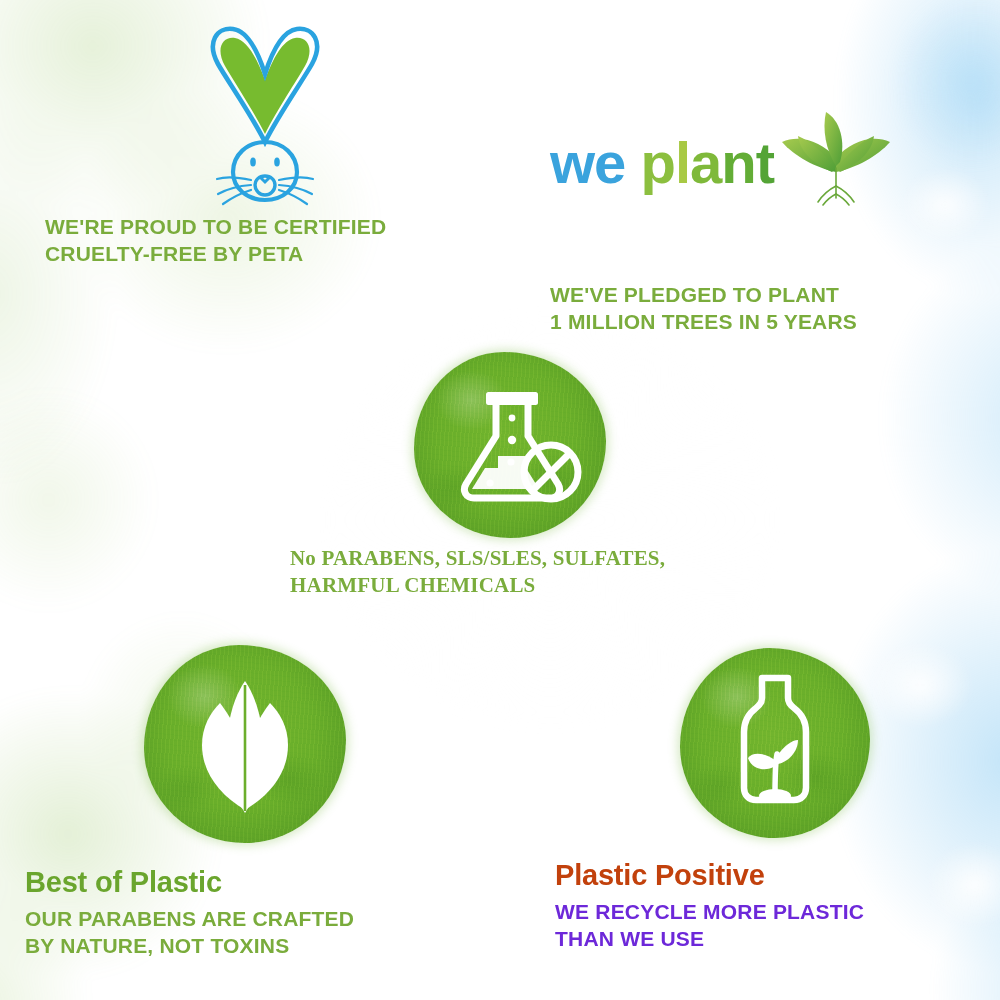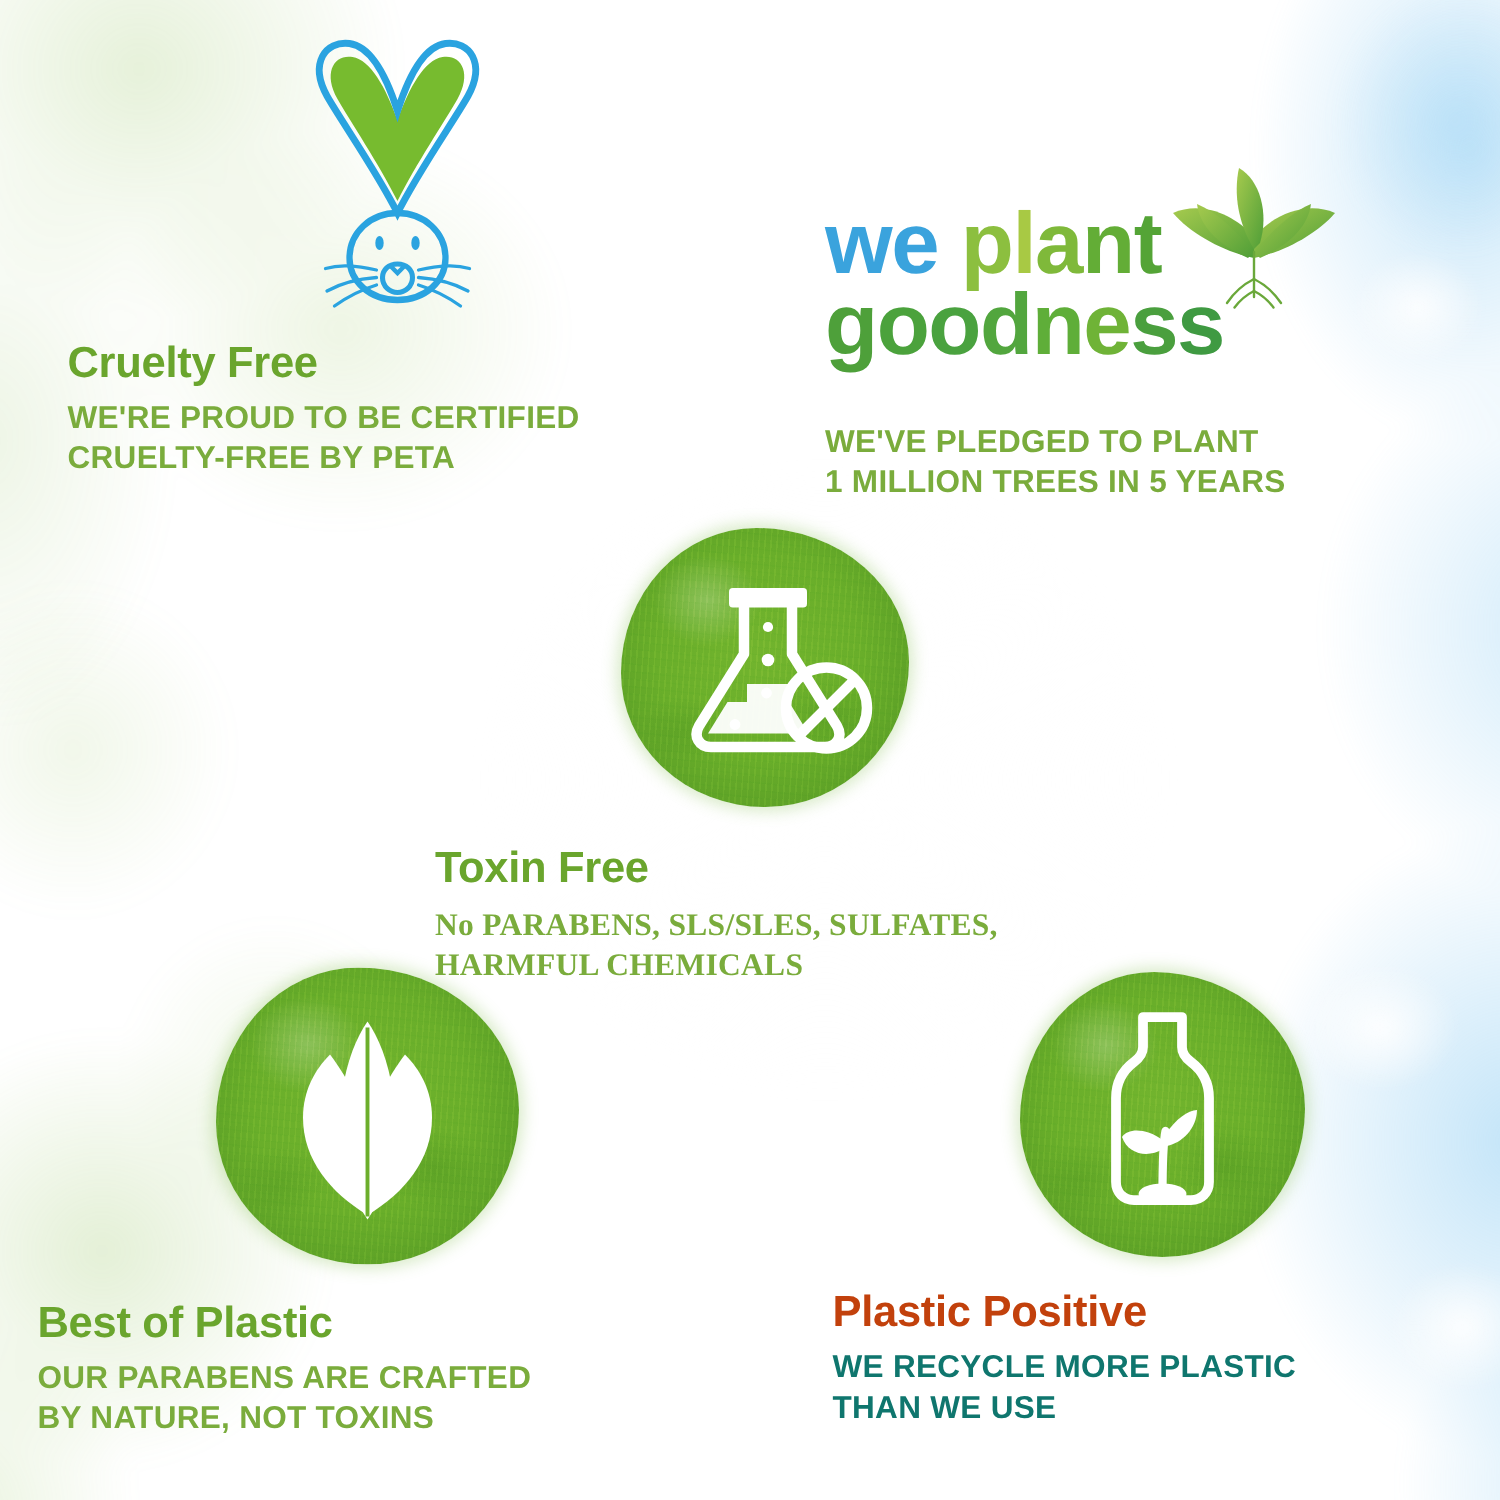--- a/index.html
+++ b/index.html
@@ -208,21 +208,20 @@
           <path d="M66 158 C 52 155, 42 154, 32 157"></path>
           <path d="M66 163 C 52 164, 42 167, 33 172"></path>
           <path d="M66 168 C 53 172, 45 177, 38 182"></path>
           <path d="M94 158 C 108 155, 118 154, 128 157"></path>
           <path d="M94 163 C 108 164, 118 167, 127 172"></path>
           <path d="M94 168 C 107 172, 115 177, 122 182"></path>
         </g>
       </svg>
     </div>
 
-    <p class="card-title" style="color:#6aa52d; margin-top:20px;">Cruelty Free</p>
     <p class="card-sub" style="color:#7aac3c;">WE'RE PROUD TO BE CERTIFIED
 CRUELTY-FREE BY PETA</p>
   </div>
 
   <div class="card" id="card-we-plant-goodness" style="left:550px; top:100px; width:440px;">
 
     <div style="position:relative; height:140px;">
 
       <svg viewBox="0 0 160 100" width="160" height="100" style="position:absolute; left:206px; top:6px;">
         <defs>
@@ -244,23 +243,20 @@
           <path d="M80 80 C 88 84, 94 90, 98 96"></path>
           <path d="M80 88 C 74 91, 70 95, 67 99"></path>
           <path d="M80 88 C 86 91, 90 95, 93 99"></path>
         </g>
       </svg>
 
       <div class="wordmark" style="position:absolute; left:0; top:36px; width:440px;">
         <span class="w-we">we</span><span>&nbsp;</span><span class="w-p">p</span><span class="w-l">l</span><span class="w-a">a</span><span class="w-n">n</span><span class="w-t">t</span>
       </div>
 
-      <div class="wordmark" style="position:absolute; left:0; top:90px; width:440px;">
-        <span class="w-g1">g</span><span class="w-o1">o</span><span class="w-o2">o</span><span class="w-d">d</span><span class="w-n2">n</span><span class="w-e">e</span><span class="w-s1">s</span><span class="w-s2">s</span>
-      </div>
     </div>
 
     <p class="card-sub" style="color:#7aac3c; margin-top:42px;">WE'VE PLEDGED TO PLANT
 1 MILLION TREES IN 5 YEARS</p>
   </div>
 
   <div class="card" id="card-toxin-free" style="left:290px; top:352px; width:440px;">
 
     <div class="badge" style="width:192px;height:186px;">
       <div class="badge-blob"></div>
@@ -277,21 +273,20 @@
         <circle cx="98" cy="66" r="3.4" fill="#ffffff"></circle>
         <circle cx="98" cy="88" r="4.2" fill="#ffffff"></circle>
         <circle cx="97" cy="110" r="3.6" fill="#ffffff"></circle>
         <circle cx="76" cy="131" r="3.6" fill="#ffffff"></circle>
 
         <circle cx="137" cy="120" r="27" fill="none" stroke="#ffffff" stroke-width="7"></circle>
         <line x1="120" y1="137" x2="154" y2="103" stroke="#ffffff" stroke-width="7" stroke-linecap="round"></line>
       </svg>
     </div>
 
-    <p class="card-title" style="color:#6aa52d; margin-top:26px;">Toxin Free</p>
     <p class="card-sub" style="color:#7aac3c;font-family:Liberation Serif, serif;">No PARABENS, SLS/SLES, SULFATES,
 HARMFUL CHEMICALS</p>
   </div>
 
   <div class="card" id="card-best-of-nature" style="left:25px; top:645px; width:440px;">
 
     <div class="badge" style="width:202px;height:198px;">
       <div class="badge-blob"></div>
       <div class="badge-tex"></div>
       <svg viewBox="0 0 202 198" width="202" height="198">
@@ -330,17 +325,17 @@
 
         <path d="M95 112 C 84 104, 72 104, 68 110 C 72 122, 86 124, 95 118 Z" fill="#ffffff"></path>
 
         <path d="M97 108 C 104 98, 112 92, 118 92 C 118 104, 108 114, 98 116 Z" fill="#ffffff"></path>
 
         <ellipse cx="95" cy="148" rx="16" ry="7" fill="#ffffff"></ellipse>
       </svg>
     </div>
 
     <p class="card-title" style="color:#c2410c; margin-top:22px;">Plastic Positive</p>
-    <p class="card-sub" style="color:#0f766e;">WE RECYCLE MORE PLASTIC
+    <p class="card-sub" style="color:#6d28d9;">WE RECYCLE MORE PLASTIC
 THAN WE USE</p>
   </div>
 
 </div>
 
 </body></html>

